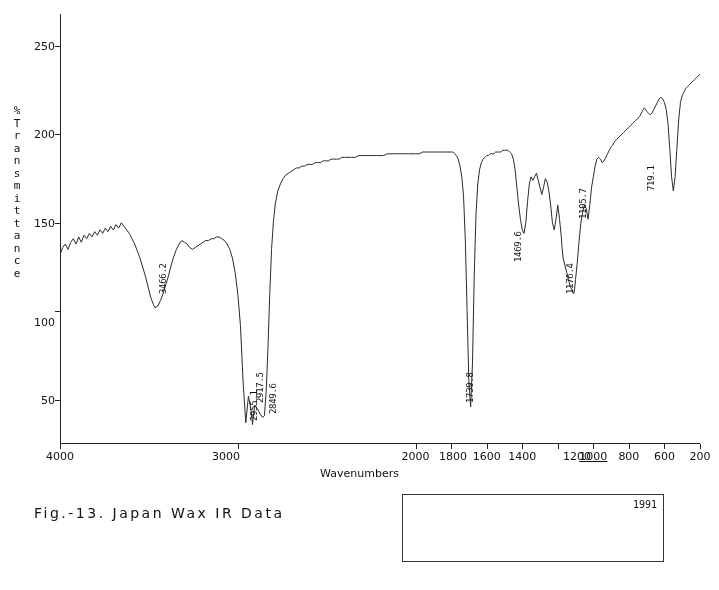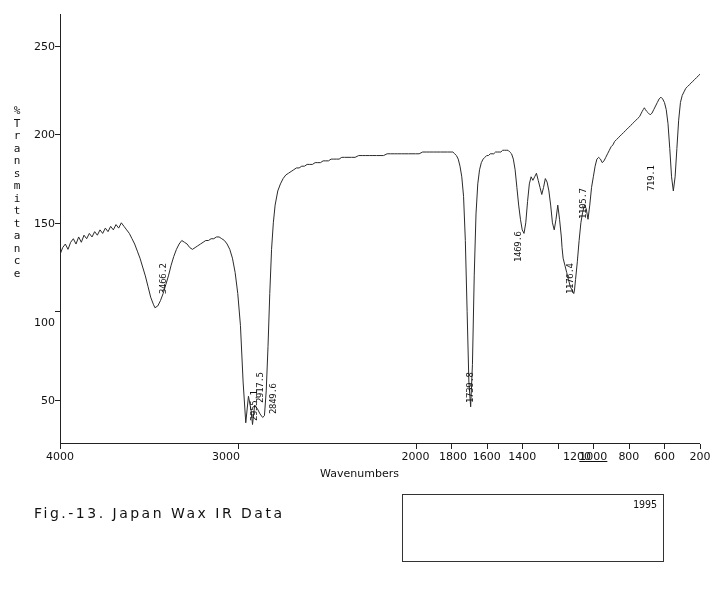--- a/index.html
+++ b/index.html
@@ -120,14 +120,14 @@
       <div class="peak" style="left: 517.542px; top: 205.267px;">1105.7</div>
       <div class="peak" style="left: 586.271px; top: 176.955px;">719.1</div>
     </div>
 </div>
 
 <div id="xlabel">Wavenumbers</div>
 
 <div id="caption">Fig.-13.   Japan Wax IR Data</div>
 
 <div id="infobox">
-  <div class="r">1995</div>
+  <div class="r">1991</div>
 </div>
 
 </body></html>

